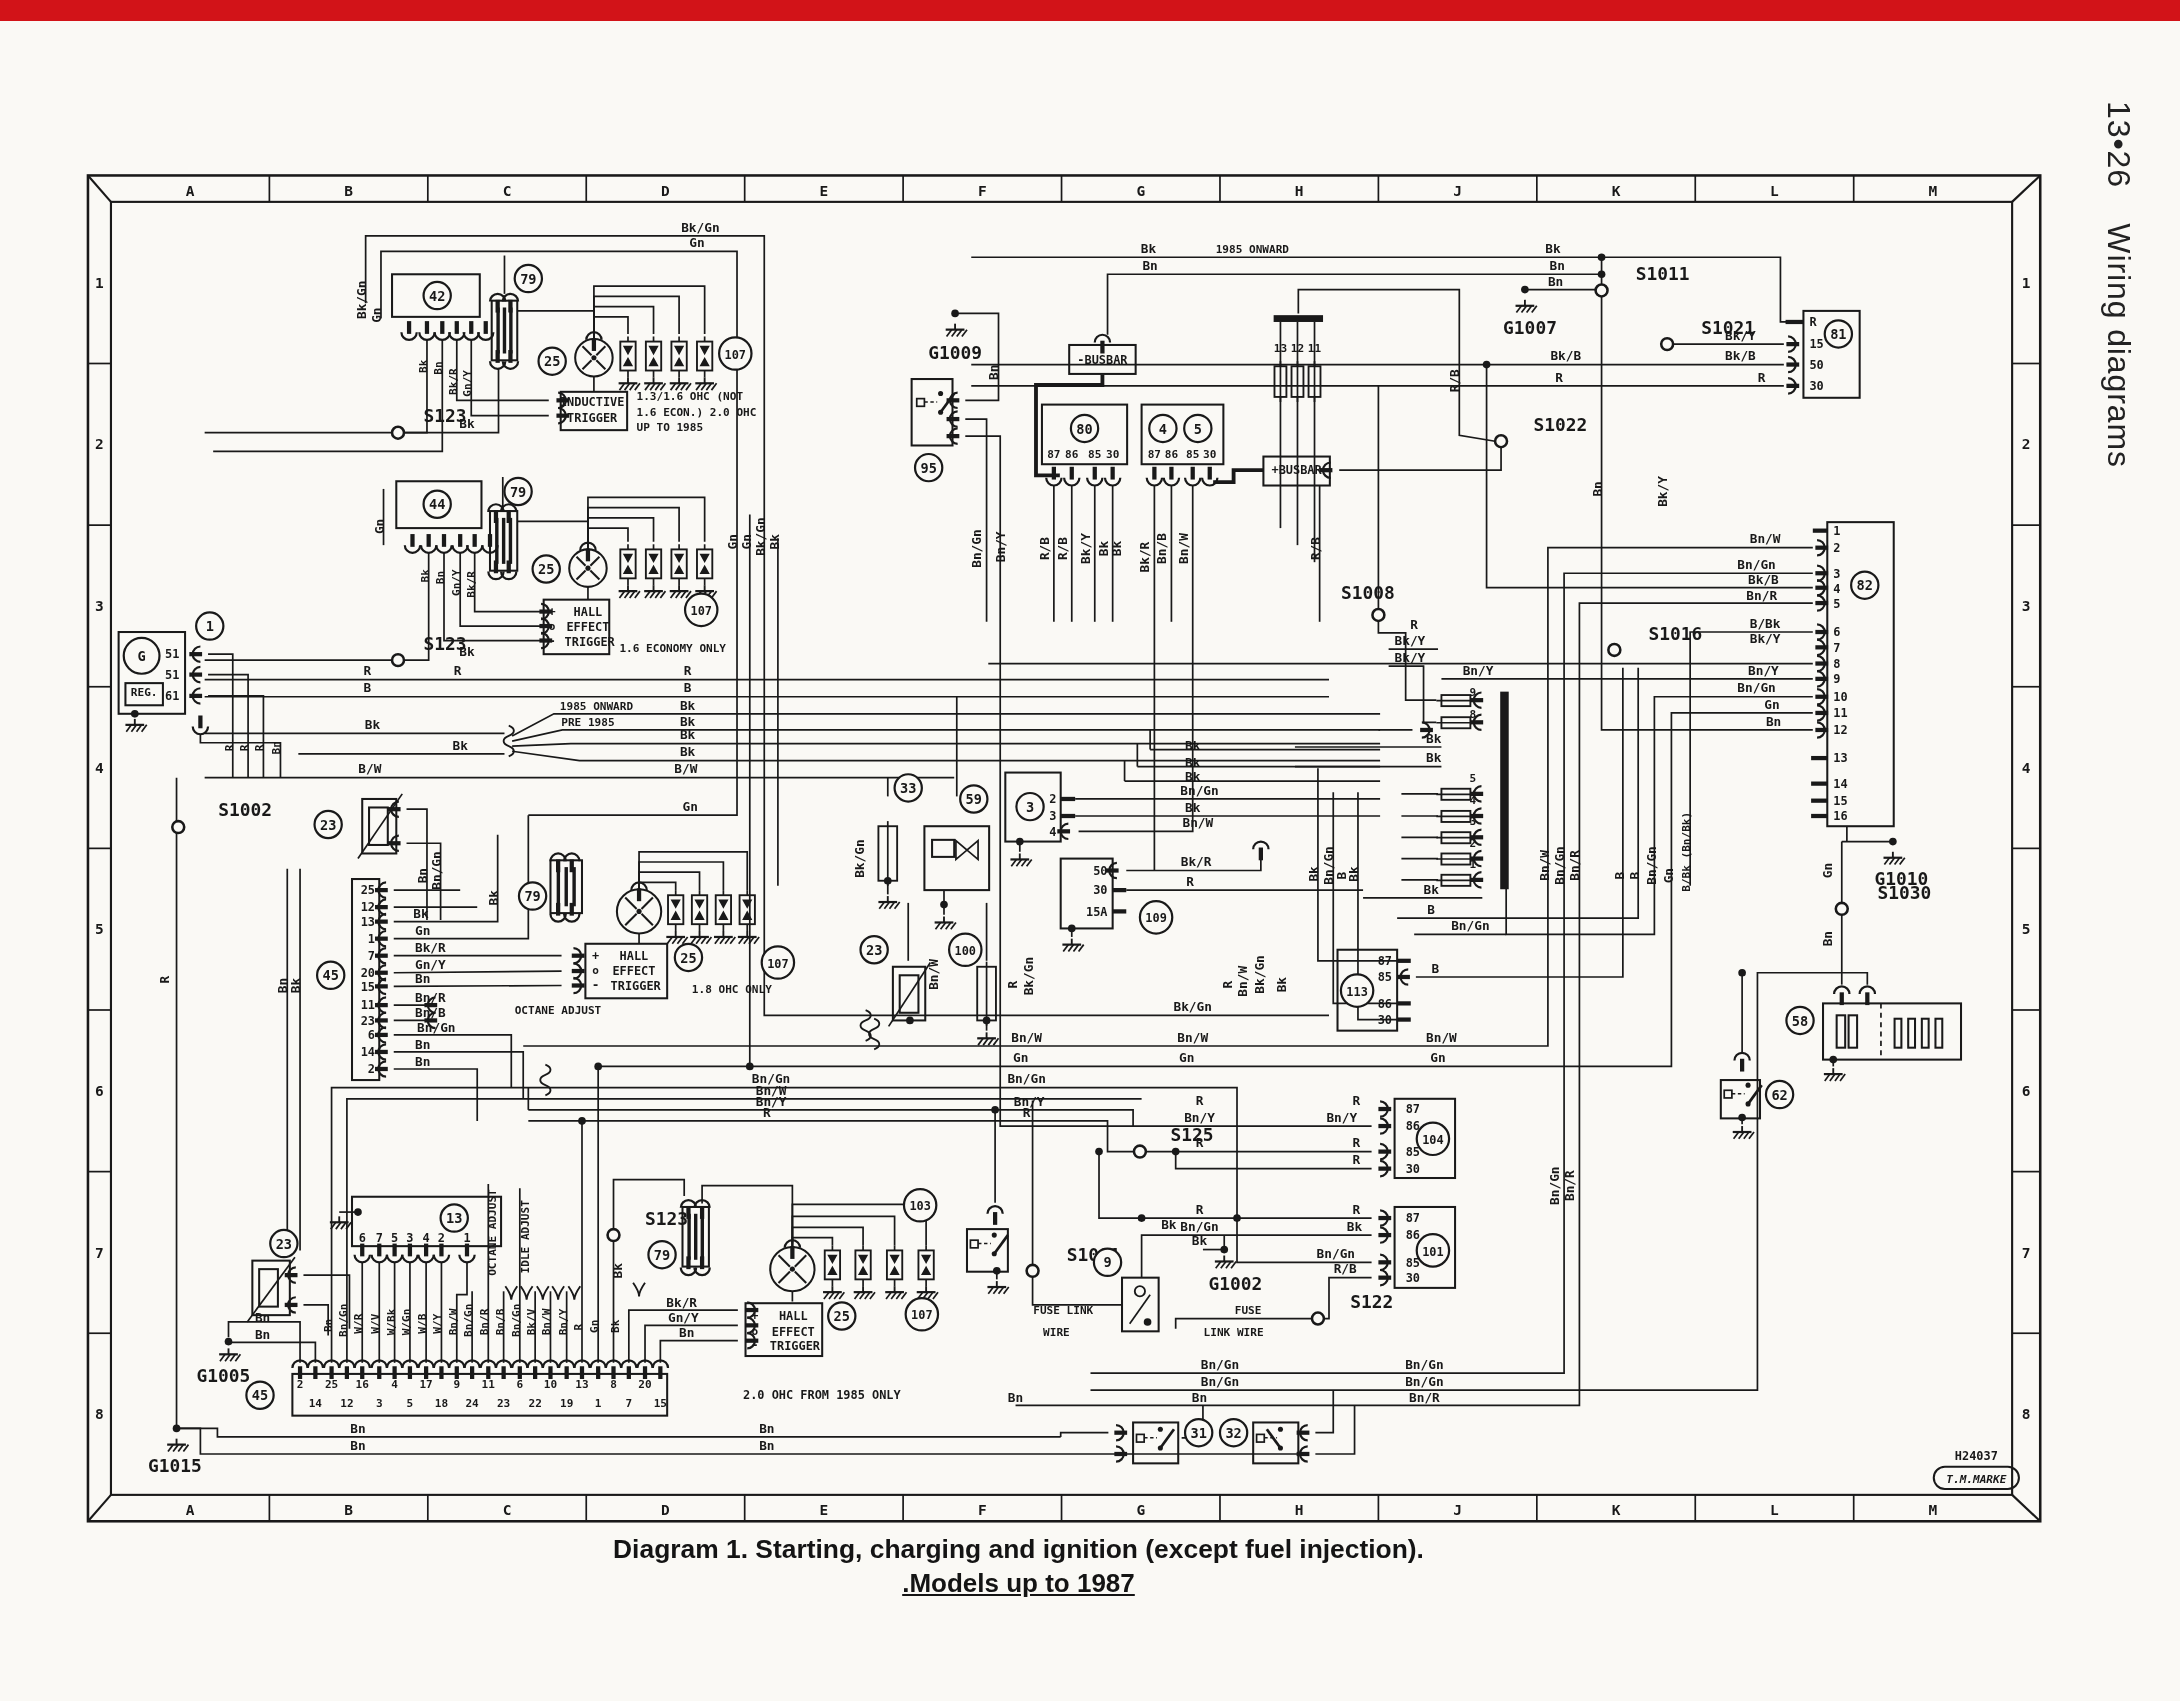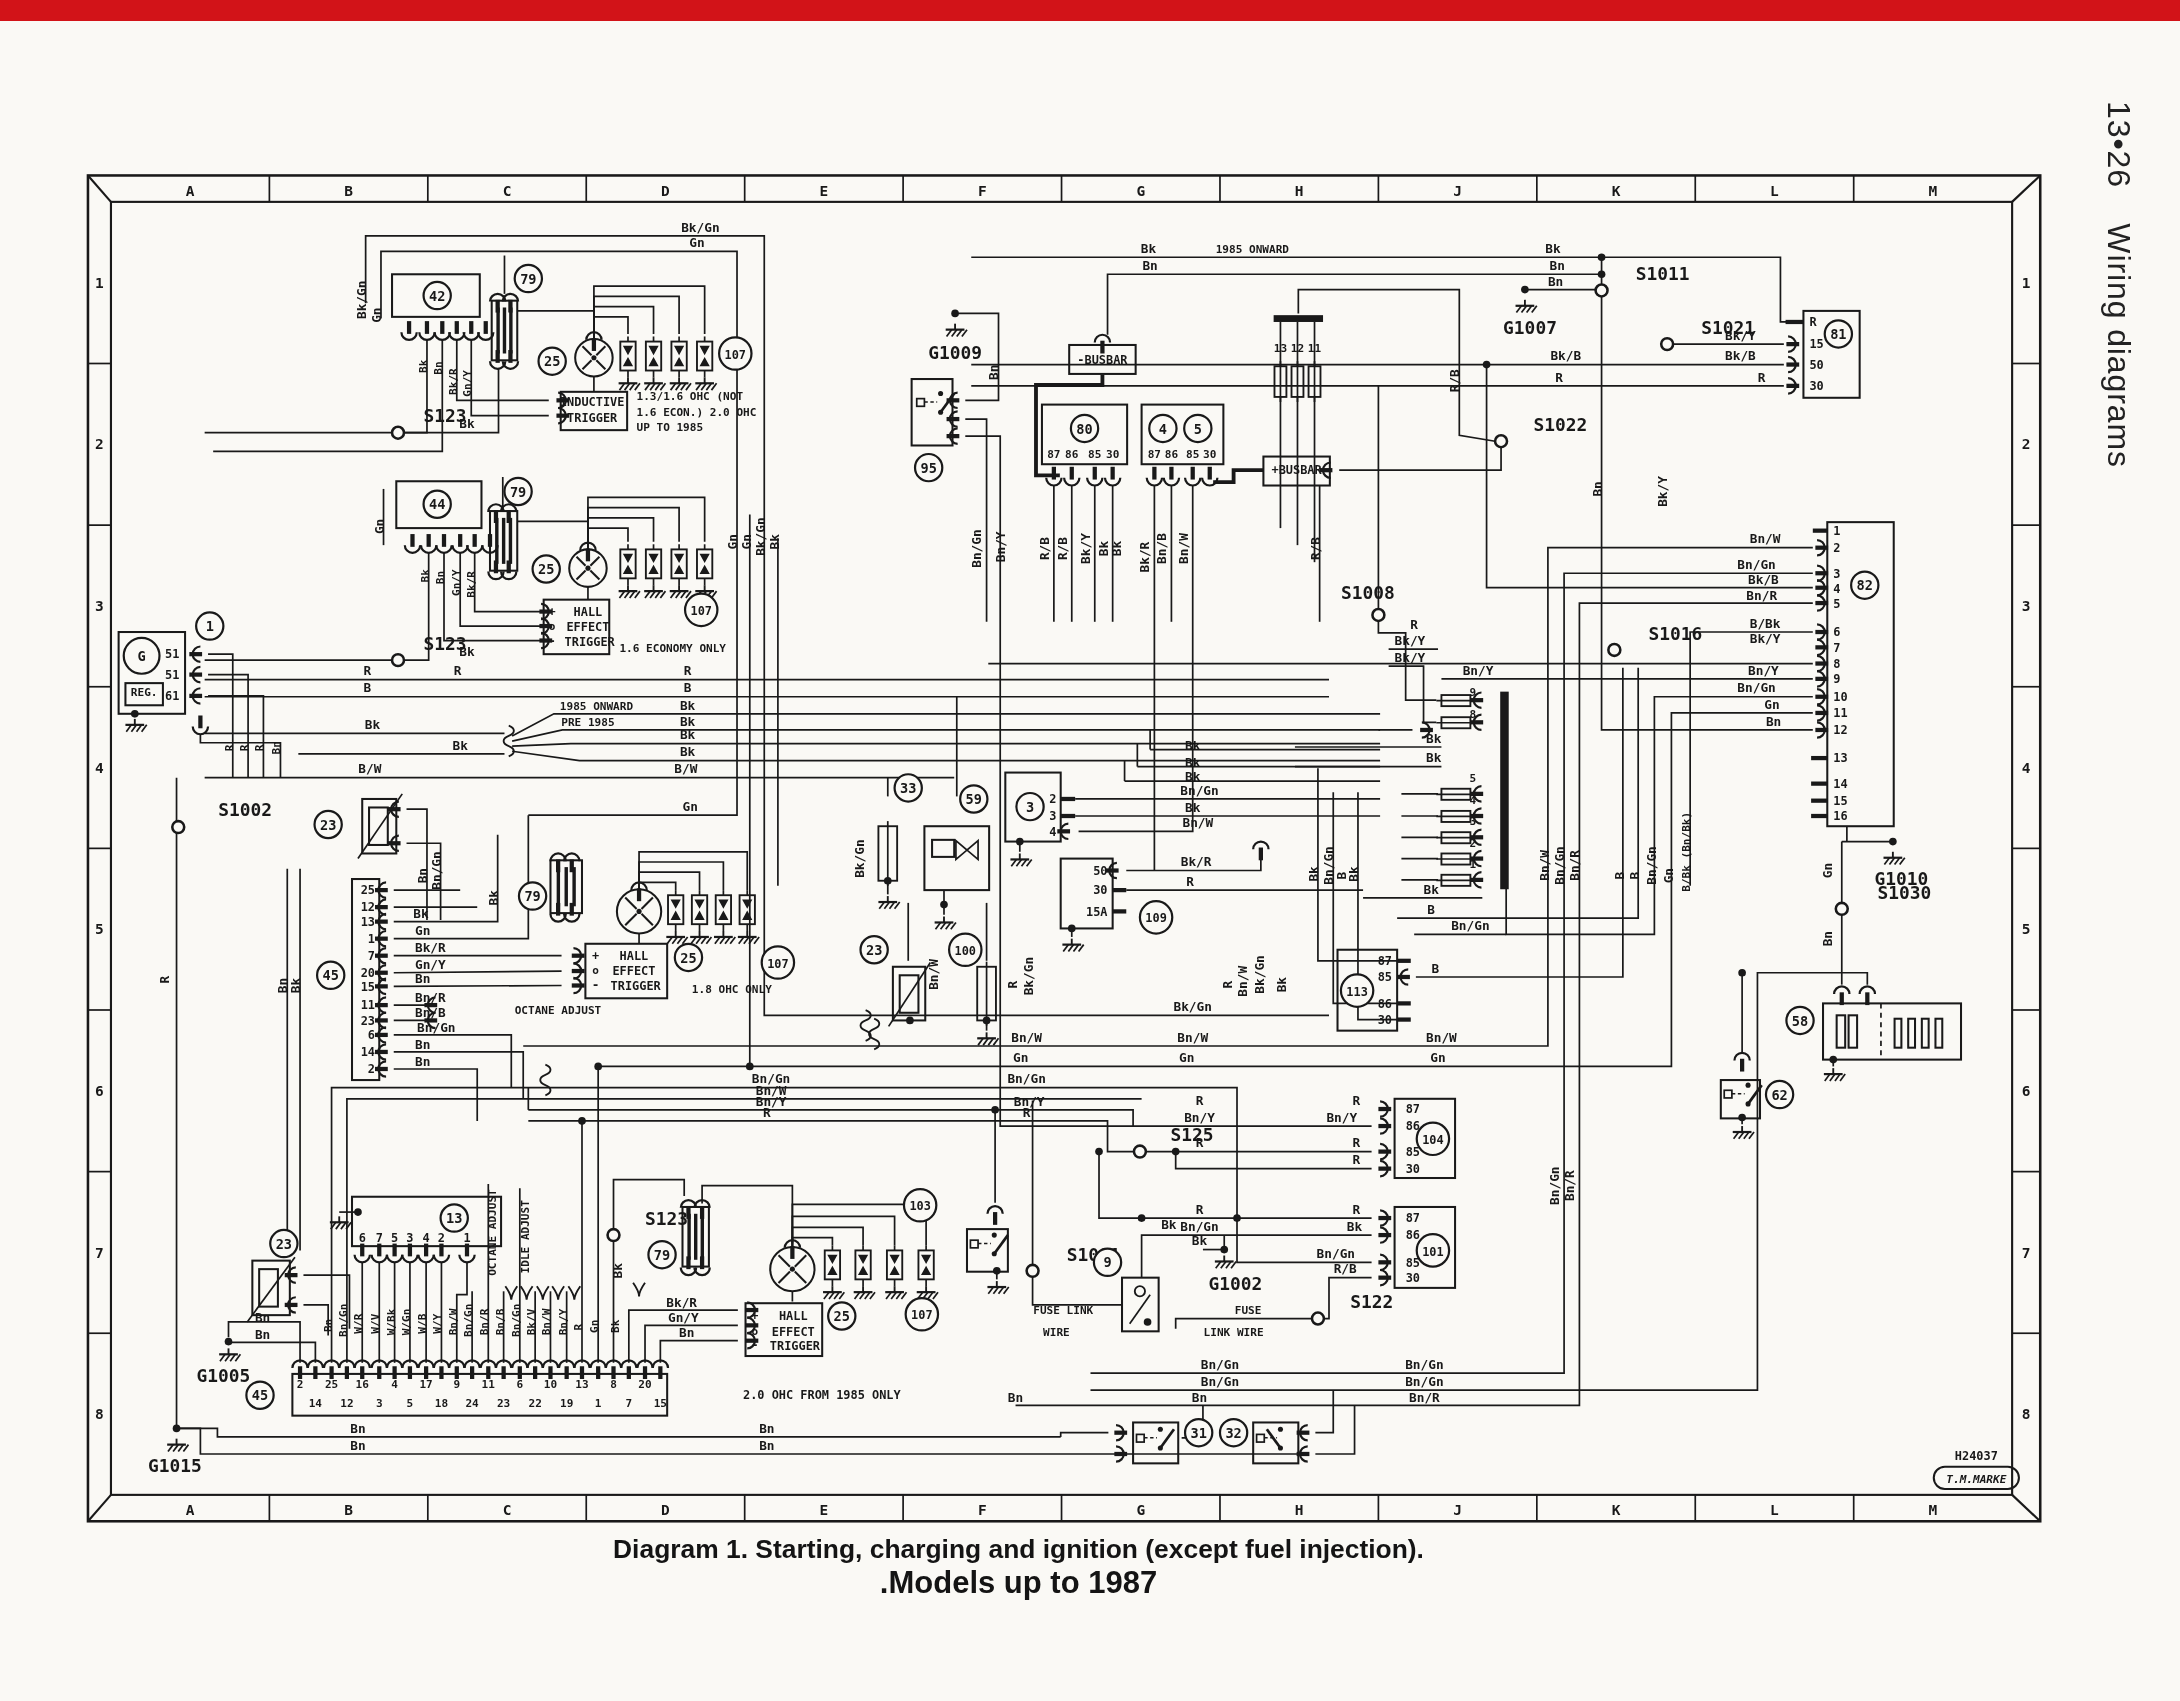--- a/index.html
+++ b/index.html
@@ -5,21 +5,21 @@
   html,body{margin:0;padding:0;background:#e8e6e0;}
   #page{position:relative;width:2181px;height:1701px;background:#faf9f5;overflow:hidden;
         font-family:"DejaVu Sans Mono",monospace;}
   #redstrip{position:absolute;left:0;top:0;width:2181px;height:21px;}
   #sidebar{position:absolute;top:101px;right:44px;writing-mode:vertical-rl;
            font-family:"Liberation Sans",sans-serif;font-size:32px;color:#222;letter-spacing:0.9px;}
   #sidebar .code{margin-bottom:25.6px;}
   #caption{position:absolute;left:0;top:1532px;width:2037px;text-align:center;
            font-family:"Liberation Sans",sans-serif;font-weight:700;color:#141414;}
   #caption .l1{font-size:26.4px;line-height:34px;}
-  #caption .l2{font-size:31px;line-height:34px;}
+  #caption .l2{font-size:26px;line-height:34px;text-decoration:underline;}
   svg{position:absolute;left:0;top:0;}
   text{user-select:none;}
 </style>
 </head>
 <body>
 <div id="page">
 
 <div id="redstrip" style="background: rgb(210, 19, 24);"></div>
 
 <div id="sidebar">

